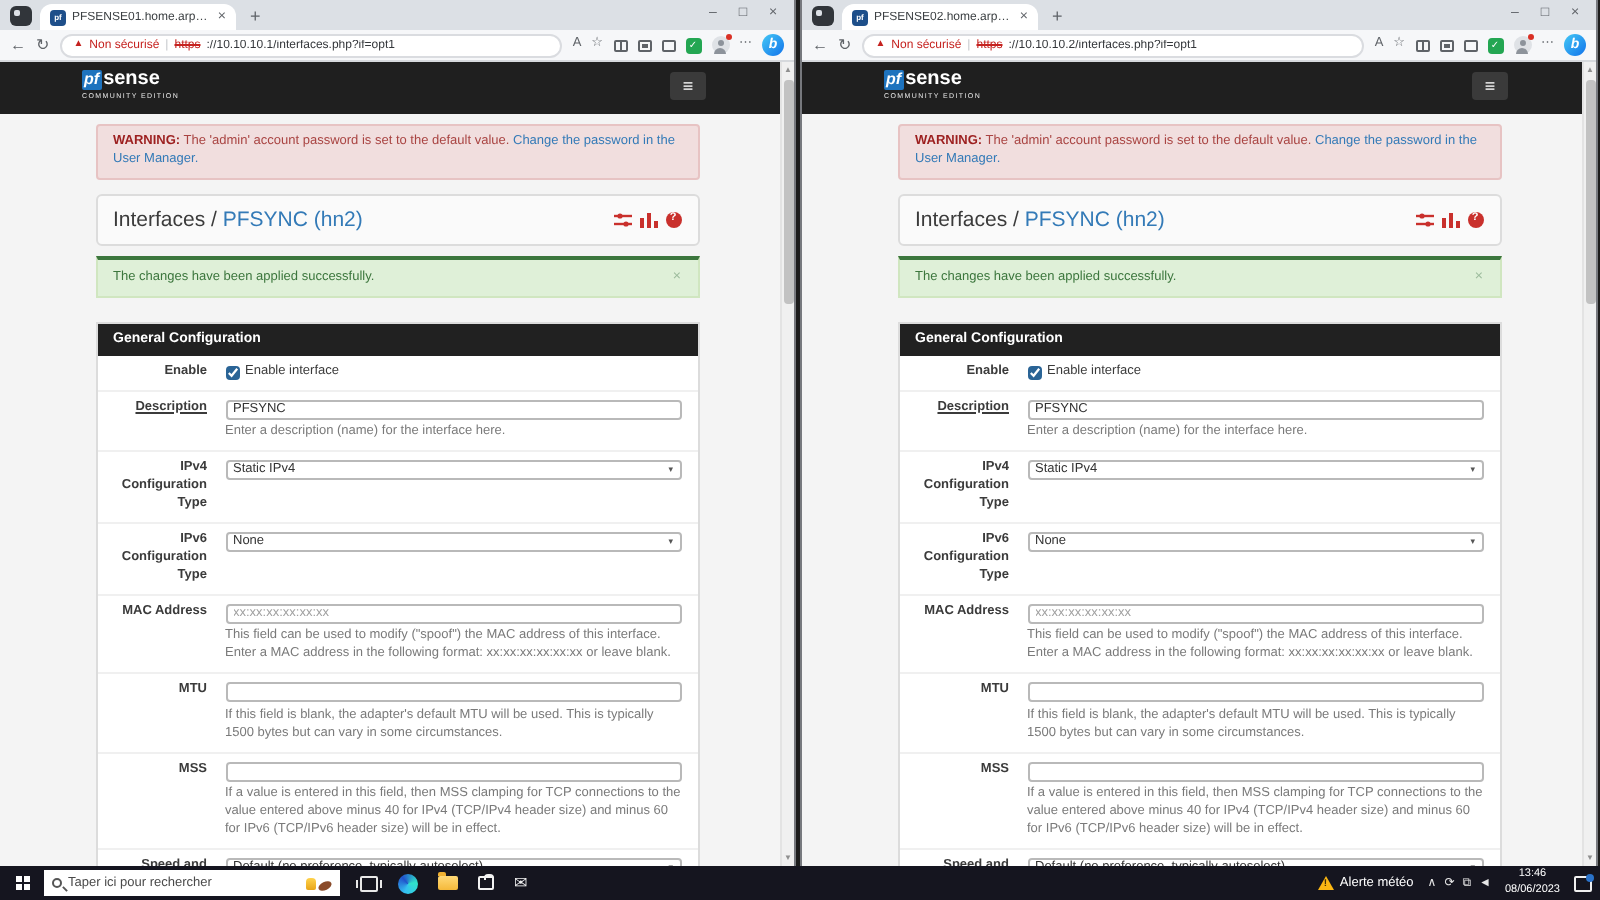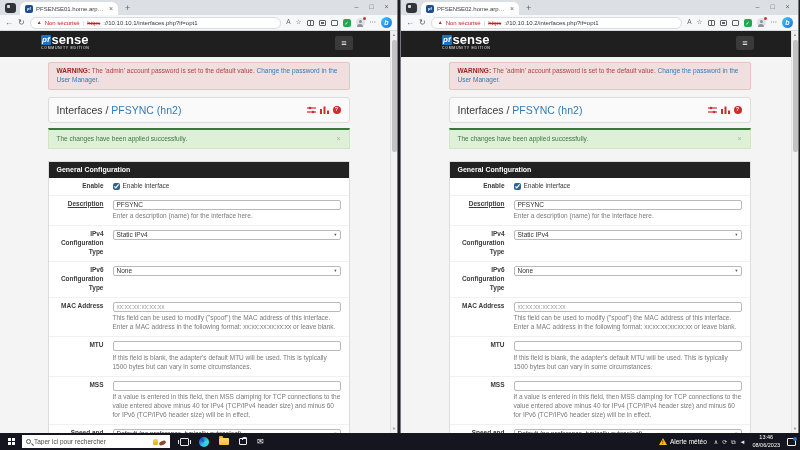--- a/index.html
+++ b/index.html
@@ -52,21 +52,21 @@
   .viewport { position:relative; height:402px; background:#f4f4f4; overflow:hidden; }
   .scrollbar { position:absolute; top:0; right:0; width:7px; height:100%; background:#f0f0f0; border-left:1px solid #e3e3e3; z-index:6; }
   .sbup,.sbdown { position:absolute; left:0; width:100%; font-size:4px; color:#8f8f8f; text-align:center; line-height:8px; height:8px; }
   .sbup{ top:0; } .sbdown{ bottom:0; }
   .sbthumb { position:absolute; top:9px; left:1px; width:5px; height:112px; background:#c2c2c2; border-radius:2px; }
 
   .pfheader { height:26px; background:#1f1f1f; position:relative; }
   .pflogo { position:absolute; left:41px; top:4px; }
   .pflogorow { display:flex; align-items:center; gap:1px; }
   .pfbox { background:#1e73be; color:#fff; font-weight:bold; font-style:italic; font-size:8px; line-height:10px; padding:0 1px; border-radius:1px; }
-  .pfsense { color:#fff; font-weight:bold; font-size:13px; line-height:10px; }
+  .pfsense { color:#fff; font-weight:bold; font-size:10px; line-height:10px; }
   .pfedition { color:#e8e8e8; font-size:3.5px; letter-spacing:0.7px; margin-top:1px; }
   .hamburger { position:absolute; right:44px; top:5px; width:18px; height:14px; background:#3a3a3a; border-radius:2px;
                color:#fff; font-size:9px; line-height:14px; text-align:center; }
 
   .pfcontainer { width:302px; margin:0 auto; font-size:6.5px; line-height:1.38; }
   .alert-danger { margin-top:5px; background:#f1dede; border:1px solid #e7c3c3; border-radius:2px; padding:4px 8px; color:#a94442; }
   .warnprefix { font-weight:bold; color:#9c1f1f; }
   .bluelink { color:#337ab7; }
   .titlepanel { margin-top:7px; background:#fafafa; border:1px solid #dcdcdc; border-radius:3px; padding:5px 8px;
                 display:flex; align-items:center; }

